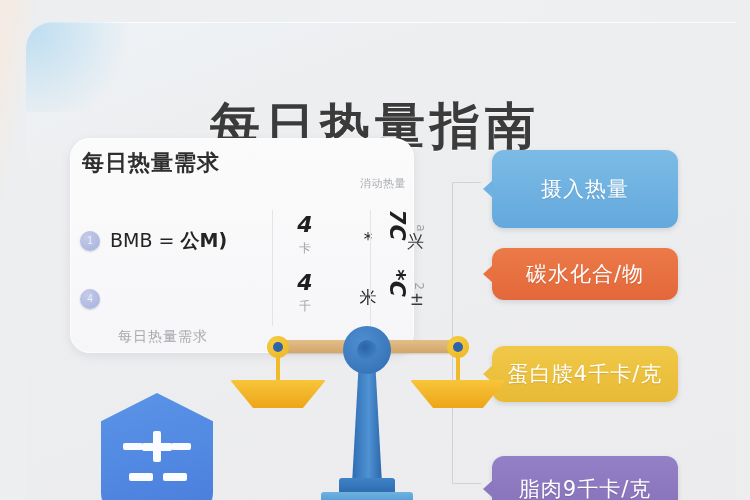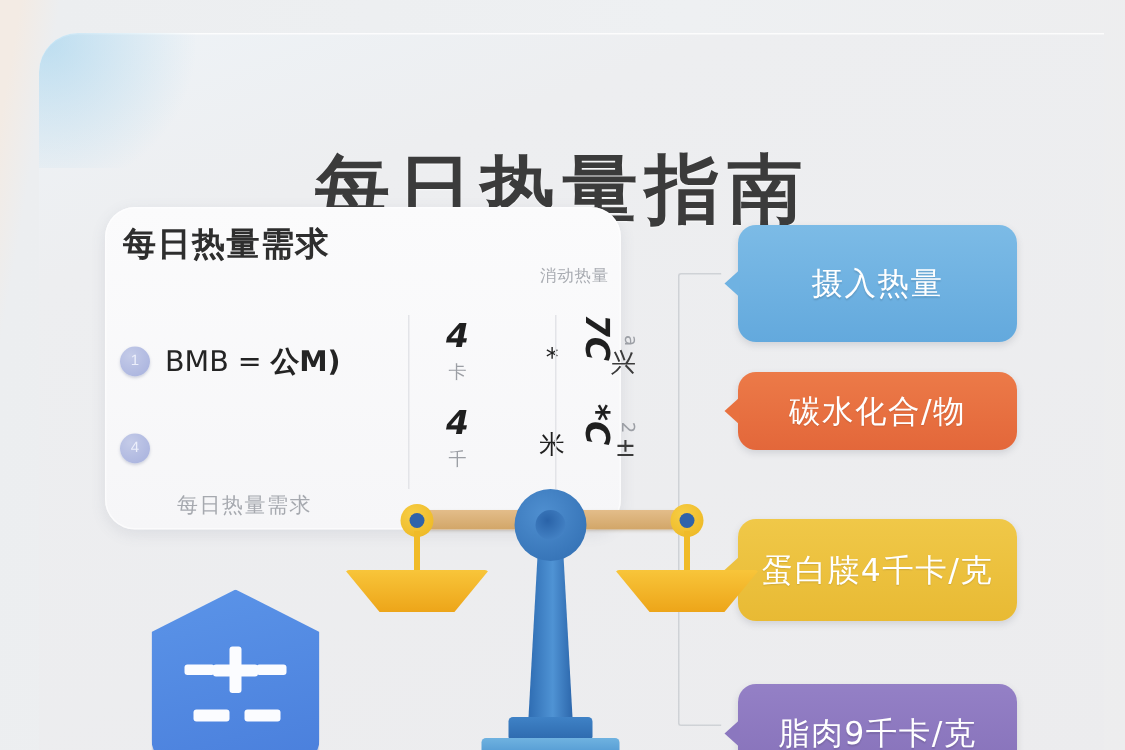--- a/index.html
+++ b/index.html
@@ -115,21 +115,21 @@
     text-shadow:0 1px 1px rgba(0,0,0,.12);
     box-shadow:0 2px 5px rgba(70,80,95,.17);
   }
   .badge:before{
     content:"";position:absolute;left:-9px;top:50%;margin-top:-9px;
     width:0;height:0;border-top:9px solid transparent;border-bottom:9px solid transparent;
     border-right:10px solid currentColor;
   }
   .b1{top:150px;height:78px;background:linear-gradient(180deg,#7cbbe6,#63a9dd);color:#6fb2e2;}
   .b2{top:248px;height:52px;background:linear-gradient(180deg,#ec7a48,#e3673a);color:#e8713f;}
-  .b3{top:346px;height:68px;background:linear-gradient(180deg,#f0c848,#e8ba34);color:#edc13f;}
+  .b3{top:346px;height:56px;background:linear-gradient(180deg,#f0c848,#e8ba34);color:#edc13f;}
   .b4{top:456px;height:66px;background:linear-gradient(180deg,#9480c6,#8570b8);color:#8b77bf;}
   .badge span{color:#fff;position:relative;z-index:2;}
 
   
   .scale{position:absolute;left:255px;top:318px;width:225px;height:182px;}
   .beam{
     position:absolute;left:20px;top:22px;width:186px;height:13px;border-radius:6px;
     background:linear-gradient(180deg,#e3bd8a,#d2a668);
     box-shadow:0 1px 2px rgba(120,90,50,.25);
   }

